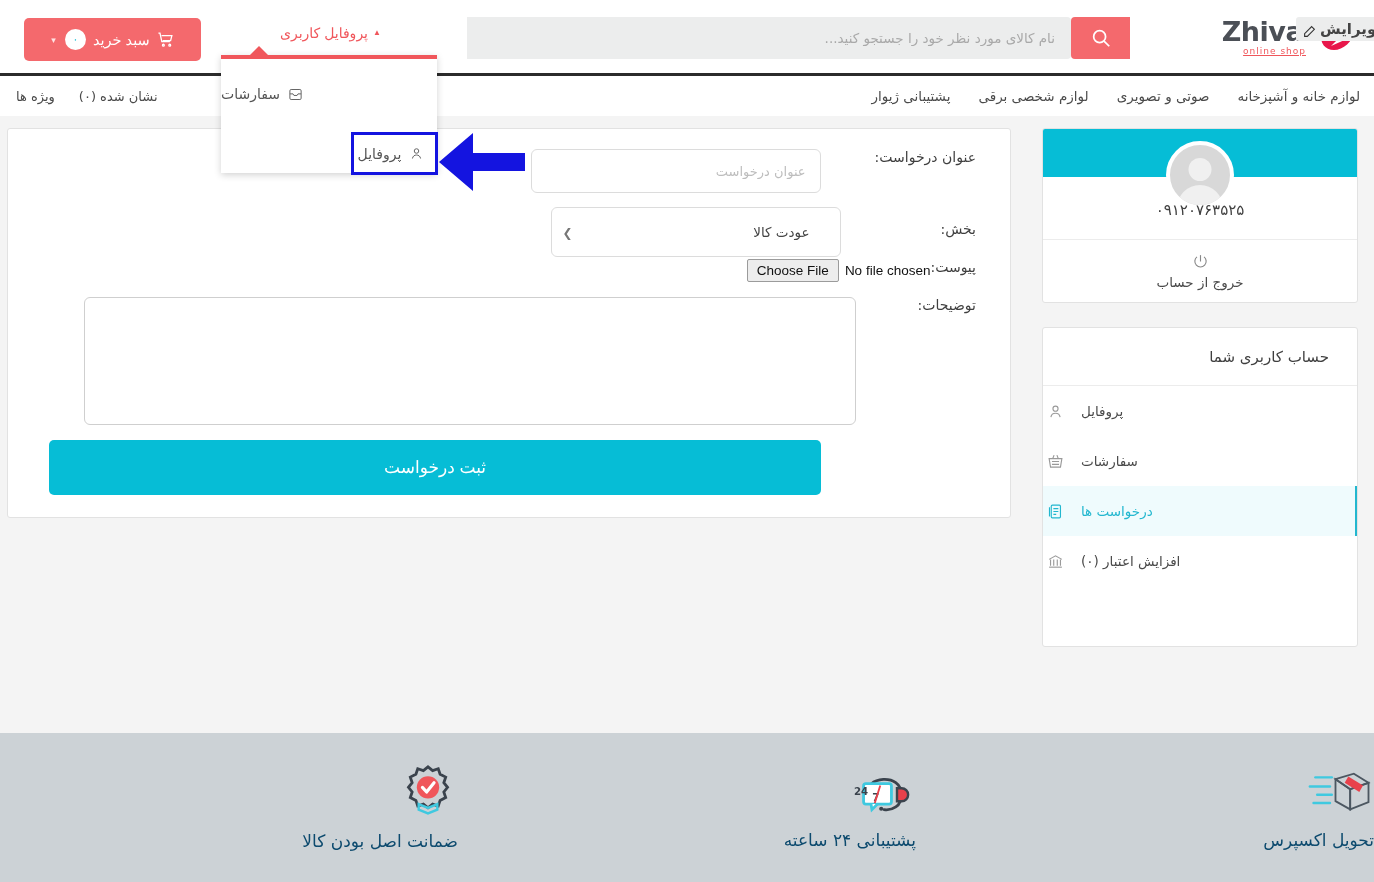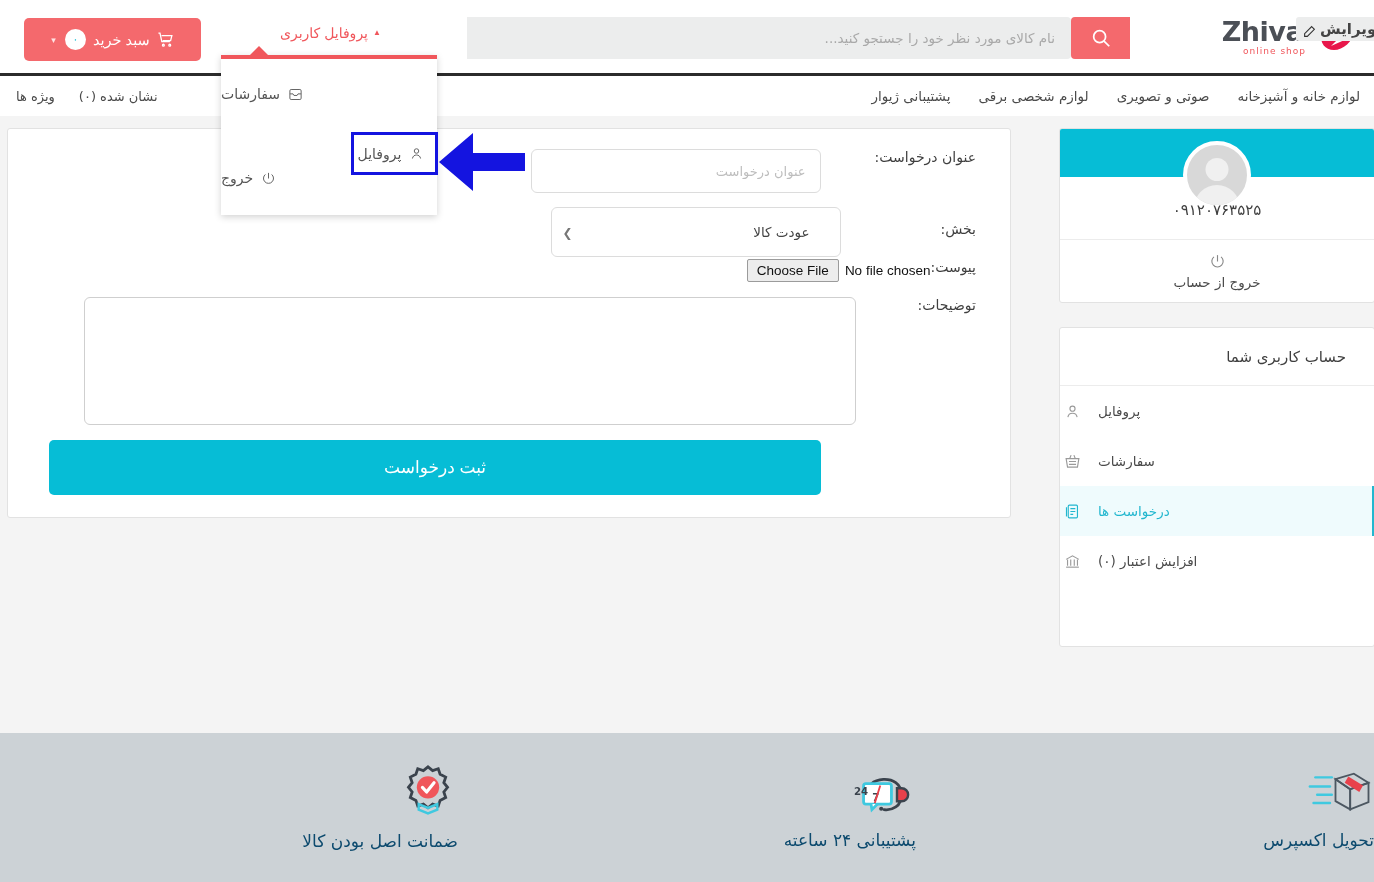--- a/index.html
+++ b/index.html
@@ -67,21 +67,21 @@
     position: absolute; top: 13px; left: 1211px; width: 148px; height: 48px;
   }
   .logo-mark { position: absolute; top: 4px; right: 0; }
   .logo-text {
     position: absolute; top: 3px; right: 43px;
     font-size: 27px; font-weight: bold; color: #4b4f56; letter-spacing: -0.5px;
     font-family: "DejaVu Sans", sans-serif;
   }
   .logo-sub {
     position: absolute; top: 33px; right: 53px;
-    font-size: 9px; color: #f0565b; letter-spacing: 1px;
+    font-size: 9px; color: #f0565b; letter-spacing: 1px; text-decoration: underline;
   }
   .edit-badge {
     position: absolute; top: 17px; left: 1296px;
     background: #eceded; border-radius: 3px;
     padding: 3px 7px; font-size: 15px; color: #444;
     display: flex; align-items: flex-end; gap: 4px; cursor: pointer; font-weight: bold;
   }
 
   .header-row2 {
     position: absolute; top: 76px; left: 0; width: 1374px; height: 40px;
@@ -174,21 +174,21 @@
 
   .submit-btn {
     position: absolute; top: 440px; left: 42px;
     width: 772px; height: 55px; background: #06bdd6; border: none;
     border-radius: 5px; color: #ffffff; font-size: 17px; cursor: pointer;
   }
 
   
   .side-card {
     position: absolute; background: #ffffff;
-    border: 1px solid #e2e2e2; border-radius: 3px; margin-left: 17px;
+    border: 1px solid #e2e2e2; border-radius: 3px;
   }
   .profile-card { top: 128px; left: 1042px; width: 316px; height: 175px; }
   .profile-banner {
     height: 48px; background: #06bdd6; border-radius: 2px 2px 0 0;
   }
   .avatar {
     position: absolute; top: 12px; left: 50%; transform: translateX(-50%);
     width: 68px; height: 68px; border-radius: 50%;
     background: #d8d8d8; border: 4px solid #ffffff; overflow: hidden;
   }
@@ -329,27 +329,20 @@
       <svg width="15" height="15" viewBox="0 0 24 24" fill="none" stroke="#666" stroke-width="1.6">
         <rect x="3" y="4" width="18" height="16" rx="2"></rect>
           <path d="M3 11h5l1.5 2.5h5L16 11h5"></path>
       </svg>
     </div>
 
     <div class="dd-item" style="visibility:hidden">
       <span>پروفایل</span>
     </div>
 
-    <div class="dd-item">
-      <span>خروج</span>
-      <svg width="15" height="15" viewBox="0 0 24 24" fill="none" stroke="#666" stroke-width="1.6">
-        <path d="M12 3v9"></path>
-          <path d="M7 5.5a8 8 0 1 0 10 0"></path>
-      </svg>
-    </div>
 
     <div class="dd-item highlight">
       <span>پروفایل</span>
       <svg width="15" height="15" viewBox="0 0 24 24" fill="none" stroke="#666" stroke-width="1.6" style="margin-inline-start:7px">
         <circle cx="12" cy="8" r="3.6"></circle>
           <path d="M5.5 20c.6-3.8 3.4-5.6 6.5-5.6s5.9 1.8 6.5 5.6"></path>
       </svg>
     </div>
   </div>
 

